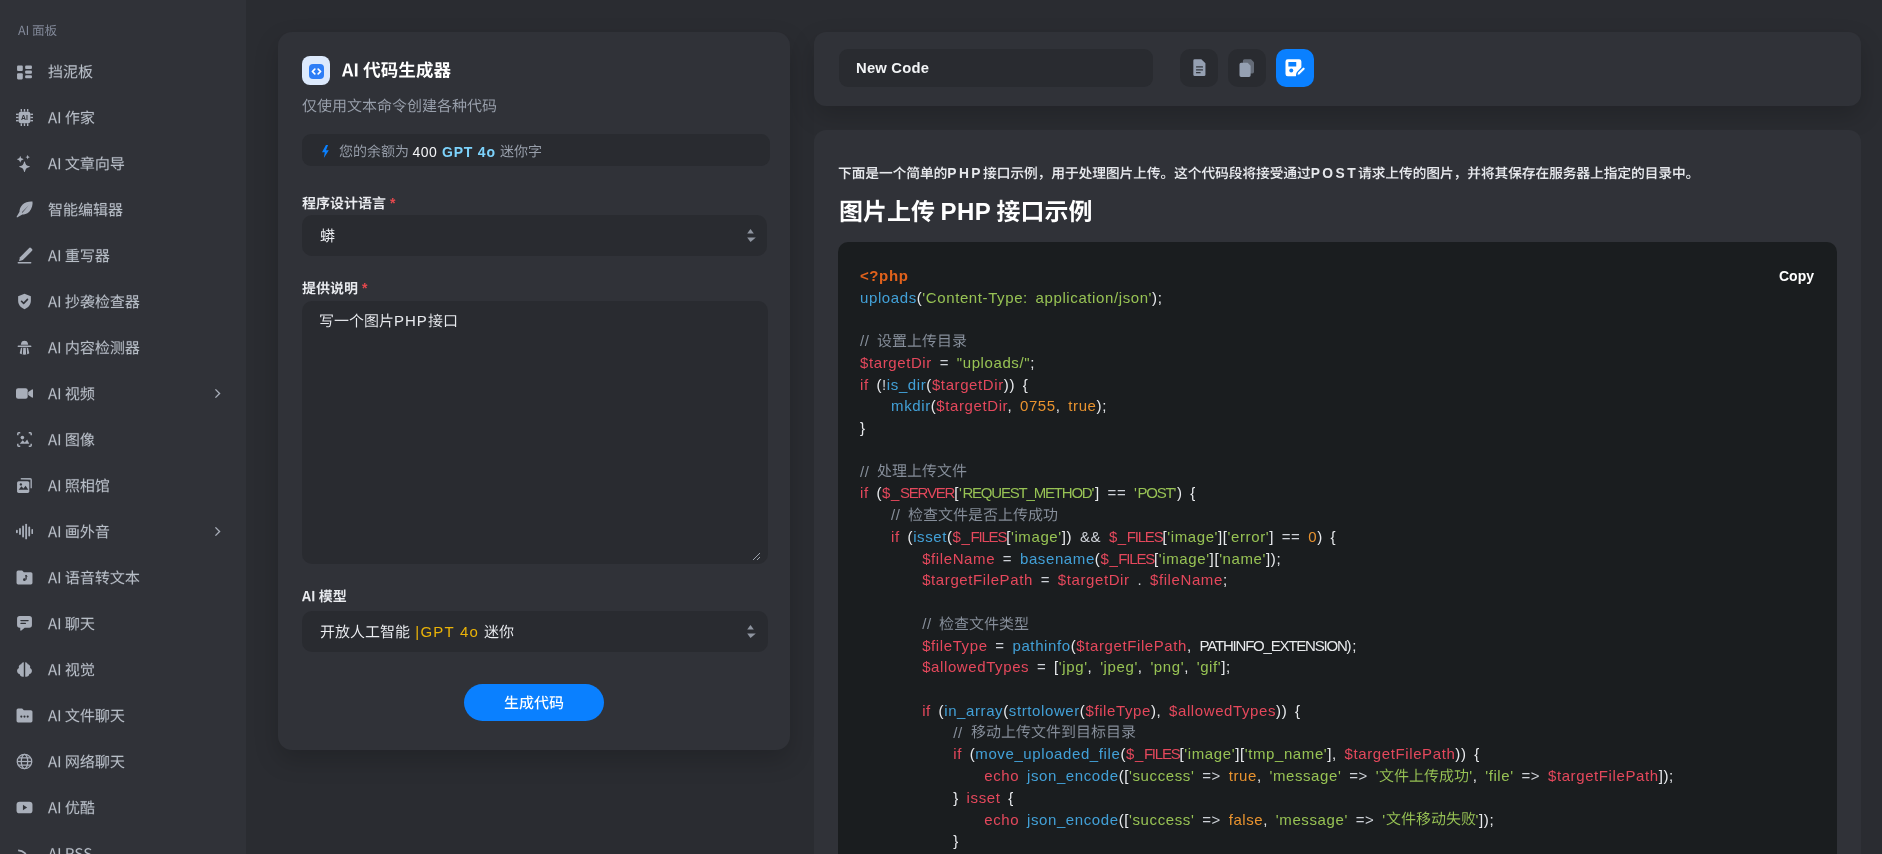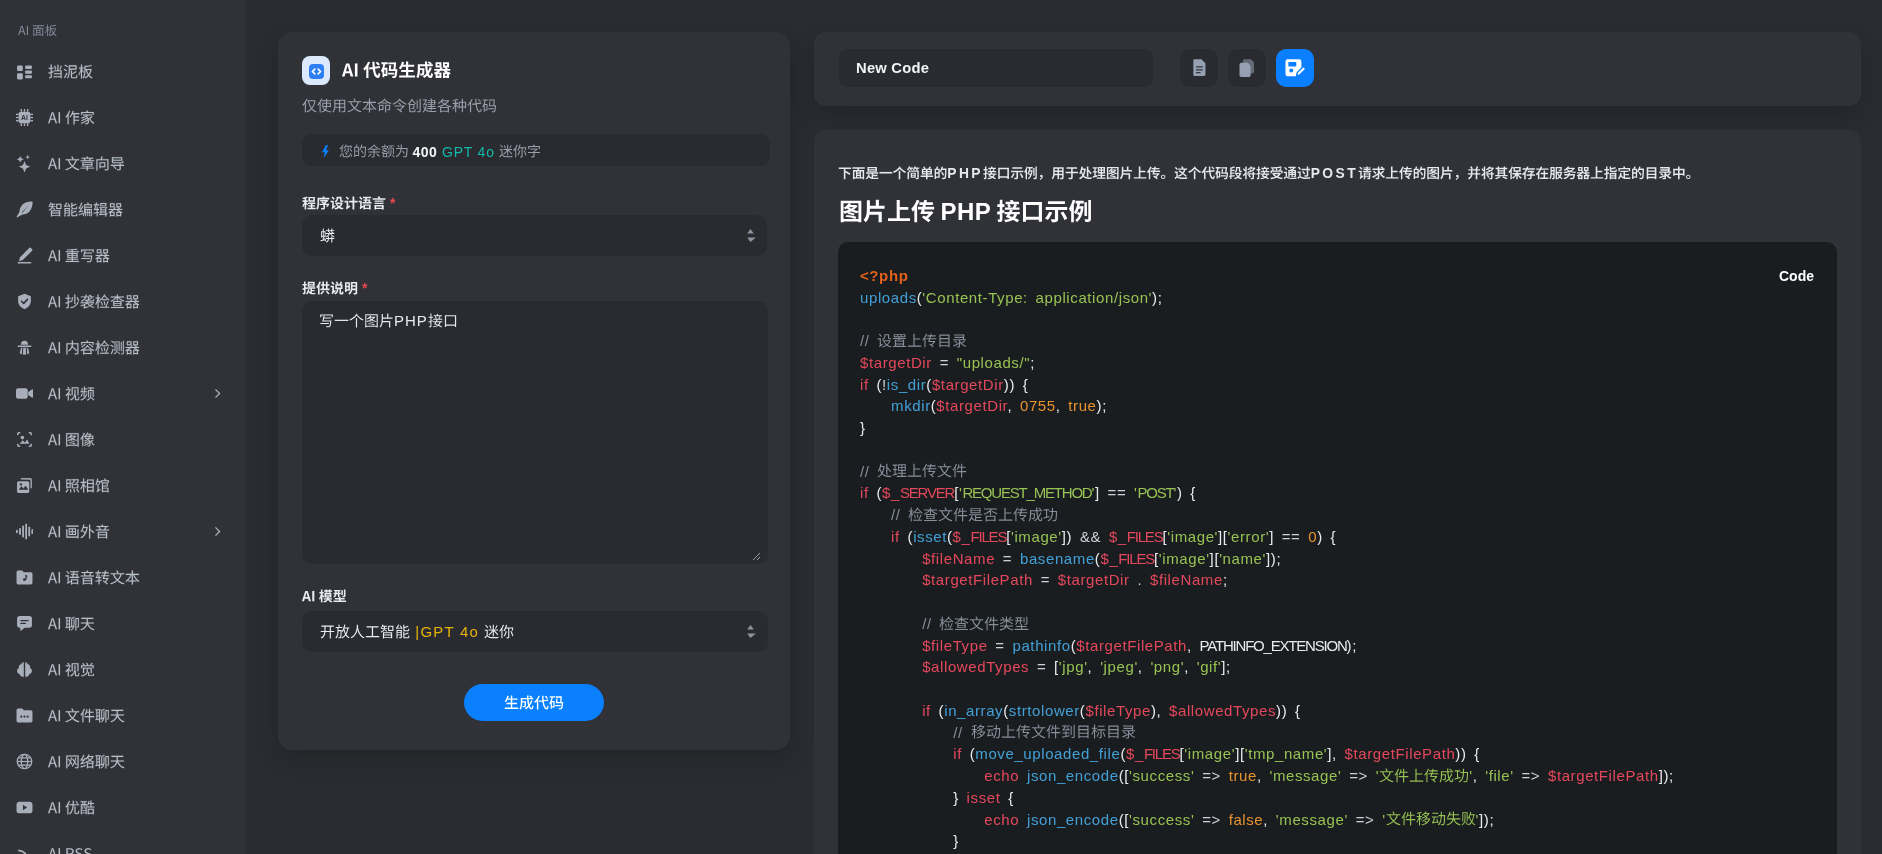--- a/index.html
+++ b/index.html
@@ -541,21 +541,21 @@
     <path d="M6.7 0 1.8 9h3.4L4.1 16l6.1-9.6H6.7L9.3 0z"></path>
   </svg>
 <div style="position:absolute;left:338.5px;top:143.7px;font-size:14px;line-height:16.8px;white-space:pre;"><svg width="70.0" height="12.3" style="overflow:visible;">
       <g fill="#99a0ac" transform="translate(0,12.3) scale(0.014000)">
         <use href="#qb7"></use>
         <use href="#qb8" x="1000"></use>
         <use href="#qb9" x="2000"></use>
         <use href="#qca" x="3000"></use>
         <use href="#qcb" x="4000"></use>
       </g>
-    </svg><span style="color:#99a0ac;font-weight:400;">&nbsp;</span><span style="color:#f4f5f7;font-weight:700;letter-spacing:.5px">400</span><span style="color:#14b8a6;font-weight:400;letter-spacing:0.8px"> GPT 4o </span><svg width="42.0" height="12.3" style="overflow:visible;">
+    </svg><span style="color:#99a0ac;font-weight:400;">&nbsp;</span><span style="color:#f4f5f7;font-weight:400;letter-spacing:.5px">400</span><span style="color:#7dd3fc;font-weight:700;letter-spacing:0.8px"> GPT 4o </span><svg width="42.0" height="12.3" style="overflow:visible;">
       <g fill="#99a0ac" transform="translate(0,12.3) scale(0.014000)">
         <use href="#qcc"></use>
         <use href="#qcd" x="1000"></use>
         <use href="#qce" x="2000"></use>
       </g>
     </svg></div>
 <div style="position:absolute;left:302px;top:195.7px;font-size:0;line-height:0"><svg width="84.0" height="12.3" style="overflow:visible;">
       <g fill="#e9ebef" transform="translate(0,12.3) scale(0.014000)">
         <use href="#qcf"></use>
         <use href="#qcg" x="1000"></use>
@@ -744,21 +744,21 @@
     </svg><span style="color:#ffffff;font-weight:700;letter-spacing:.5px">PHP</span><svg width="101.4" height="21.1" style="overflow:visible;">
       <g fill="#ffffff" transform="translate(0,21.1) scale(0.024000)">
         <use href="#qbq"></use>
         <use href="#qei" x="227"></use>
         <use href="#qej" x="1227"></use>
         <use href="#qek" x="2227"></use>
         <use href="#qel" x="3227"></use>
       </g>
     </svg></div>
 <div style="position:absolute;left:838px;top:242px;width:999px;height:700px;background:#1a1d1f;border-radius:10px"></div>
-<div style="position:absolute;left:1779px;top:267.7px;font-size:14px;line-height:16.8px;white-space:pre;"><span style="color:#fff;font-weight:700;">Code</span></div>
+<div style="position:absolute;left:1779px;top:267.7px;font-size:14px;line-height:16.8px;white-space:pre;"><span style="color:#fff;font-weight:700;">Copy</span></div>
 <div style="position:absolute;left:860px;top:266.8px;font-size:15px;line-height:18.0px;white-space:pre;word-spacing:3.0px;letter-spacing:0.6px"><span style="color:#e0611c;font-weight:700;">&lt;?php</span></div>
 <div style="position:absolute;left:860px;top:288.6px;font-size:15px;line-height:18.0px;white-space:pre;word-spacing:3.0px;letter-spacing:0.6px"><span style="color:#42a0d7;font-weight:400;">uploads</span><span style="color:#e8eaed;font-weight:400;">(</span><span style="color:#97c254;font-weight:400;">'Content-Type: application/json'</span><span style="color:#e8eaed;font-weight:400;">);</span></div>
 <div style="position:absolute;left:860px;top:332.1px;font-size:15px;line-height:18.0px;white-space:pre;word-spacing:3.0px;letter-spacing:0.6px"><span style="color:#878f9b;font-weight:400;">// </span><svg width="15.0" height="13.2" style="overflow:visible;">
       <g fill="#878f9b" transform="translate(0,13.2) scale(0.015000)">
         <use href="#qem"></use>
       </g>
     </svg><svg width="15.0" height="13.2" style="overflow:visible;">
       <g fill="#878f9b" transform="translate(0,13.2) scale(0.015000)">
         <use href="#qen"></use>
       </g>

